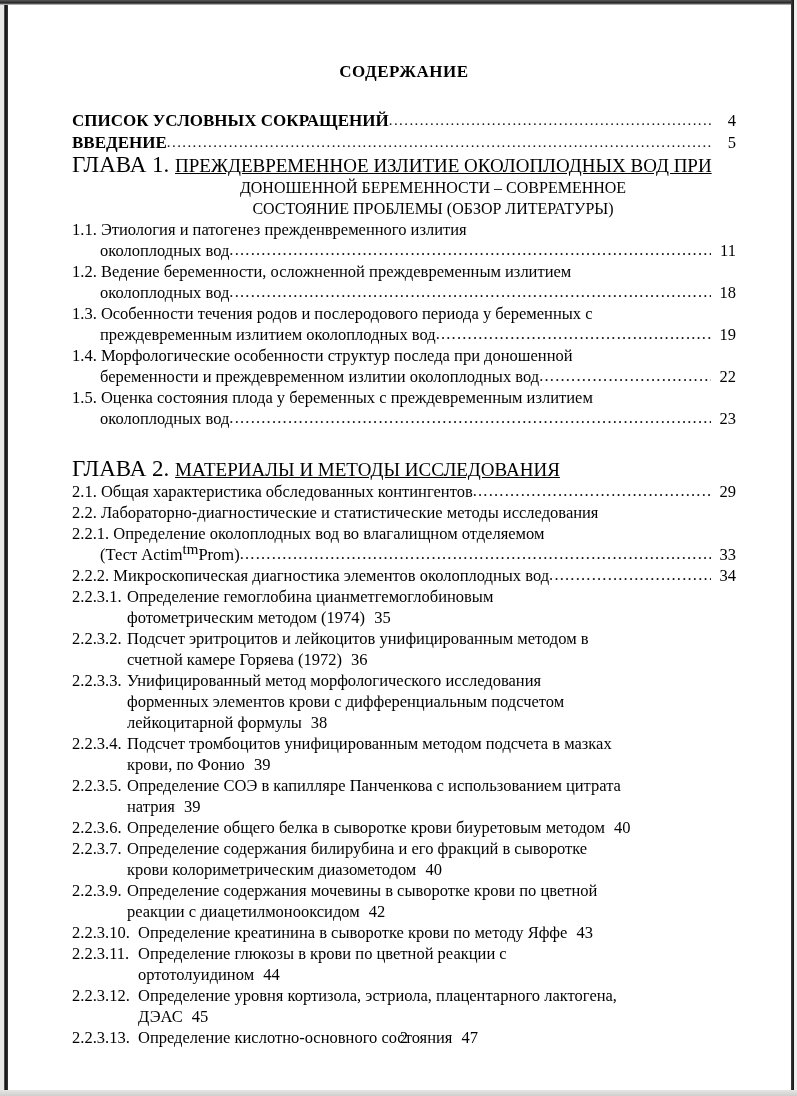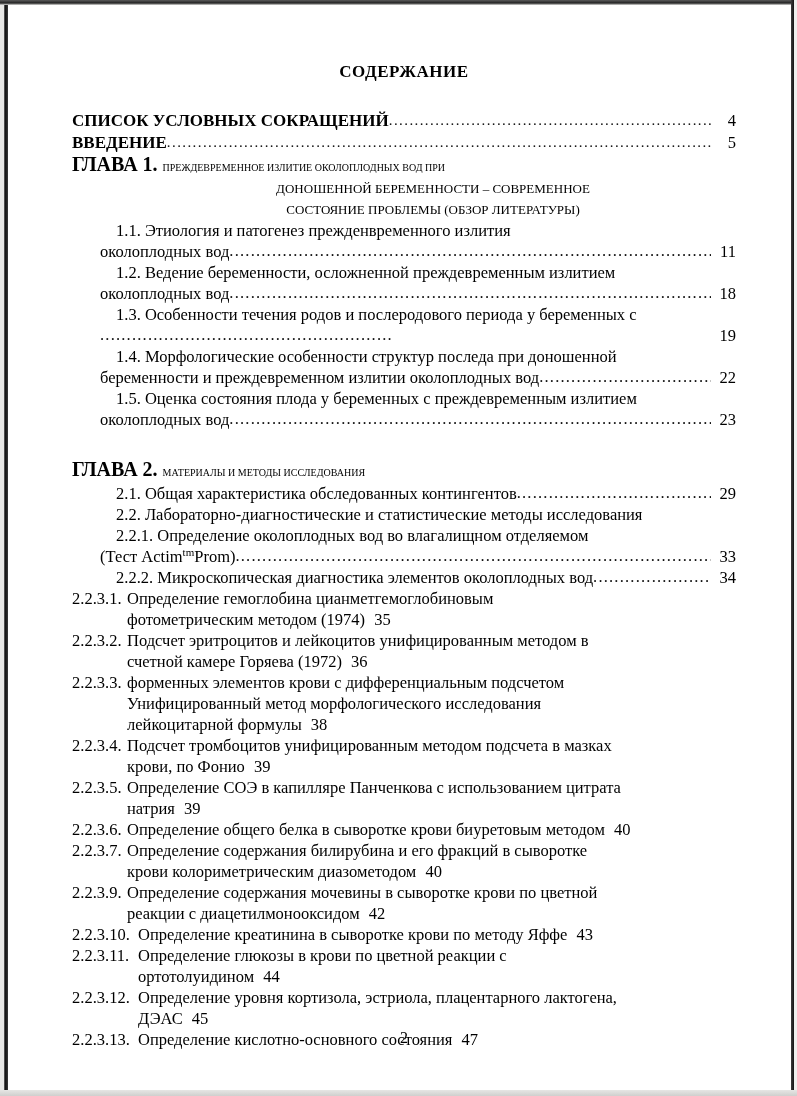--- a/index.html
+++ b/index.html
@@ -87,40 +87,40 @@
     padding-left:3px;
   }
 
   
   .lvl0{ font-weight:bold; font-size:17px; }
   .lvl0 .dots{ font-weight:normal; letter-spacing:1.4px; font-size:15px; }
   .lvl0 .pg{ font-weight:normal; font-size:16.5px;}
 
   
   .chapter{ font-size:16.5px; line-height:21px; }
-  .chapter .ch-num{ font-weight:bold; font-size:20px; }
-  .chapter .ch-rest{ font-size:10px; }
+  .chapter .ch-num{ font-weight:normal; font-size:23px; }
+  .chapter .ch-rest{ font-size:19px;text-decoration:underline; }
   .chapter .ch-l2,.chapter .ch-l3{
-    display:block; text-align:center; font-size:13px;
+    display:block; text-align:center; font-size:16px;
     padding-left:58px;
   }
 
   
   .sec{ padding-left:0; }
-  .sec .num{ display:inline;margin-left:44px; }
+  .sec .num{ display:inline; }
   .sec .cont{ padding-left:28px; display:block; }
 
   
   .sub{ display:block; }
   .sub .srow{ display:flex; align-items:flex-start; }
   .sub .snum{ flex:0 0 55px; white-space:nowrap; }
   .sub .sbody{ flex:1 1 auto; min-width:0; }
   .sub .sbody .ln{ display:block; }
 
-  sup{ font-size:11px; vertical-align:super; line-height:0; }
+  sup{ font-size:15px; vertical-align:super; line-height:0; }
 
   .gap-lg{ height:21px; }
   .gap-md{ height:8px; }
 
   .page-no{
     position:absolute;
     left:0;right:0;
     top:1029px;
     text-align:center;
     font-size:16px;
@@ -189,20 +189,21 @@
             <span class="pg">18</span>
           </span>
         </span>
       </div>
 
       <div class="row sec">
         <span class="num">1.3. </span>
         <span>Особенности течения родов и послеродового периода у беременных с</span>
         <span class="cont">
           <span class="leader-line">
+            <span class="txt">преждевременным излитием околоплодных вод</span>
             <span class="dots">.......................................................</span>
             <span class="pg">19</span>
           </span>
         </span>
       </div>
 
       <div class="row sec">
         <span class="num">1.4. </span>
         <span>Морфологические особенности структур последа при доношенной</span>
         <span class="cont">
@@ -299,22 +300,22 @@
               <span class="pg">36</span>
             </span>
           </span>
         </div>
       </div>
 
       <div class="row sub">
         <div class="srow">
           <span class="snum">2.2.3.3. </span>
           <span class="sbody">
+            <span class="ln">Унифицированный метод морфологического исследования</span>
             <span class="ln">форменных элементов крови с дифференциальным подсчетом</span>
-            <span class="ln">Унифицированный метод морфологического исследования</span>
             <span class="ln leader-line">
               <span class="txt">лейкоцитарной формулы</span>
               <span class="dots"></span>
               <span class="pg">38</span>
             </span>
           </span>
         </div>
       </div>
 
       <div class="row sub">

